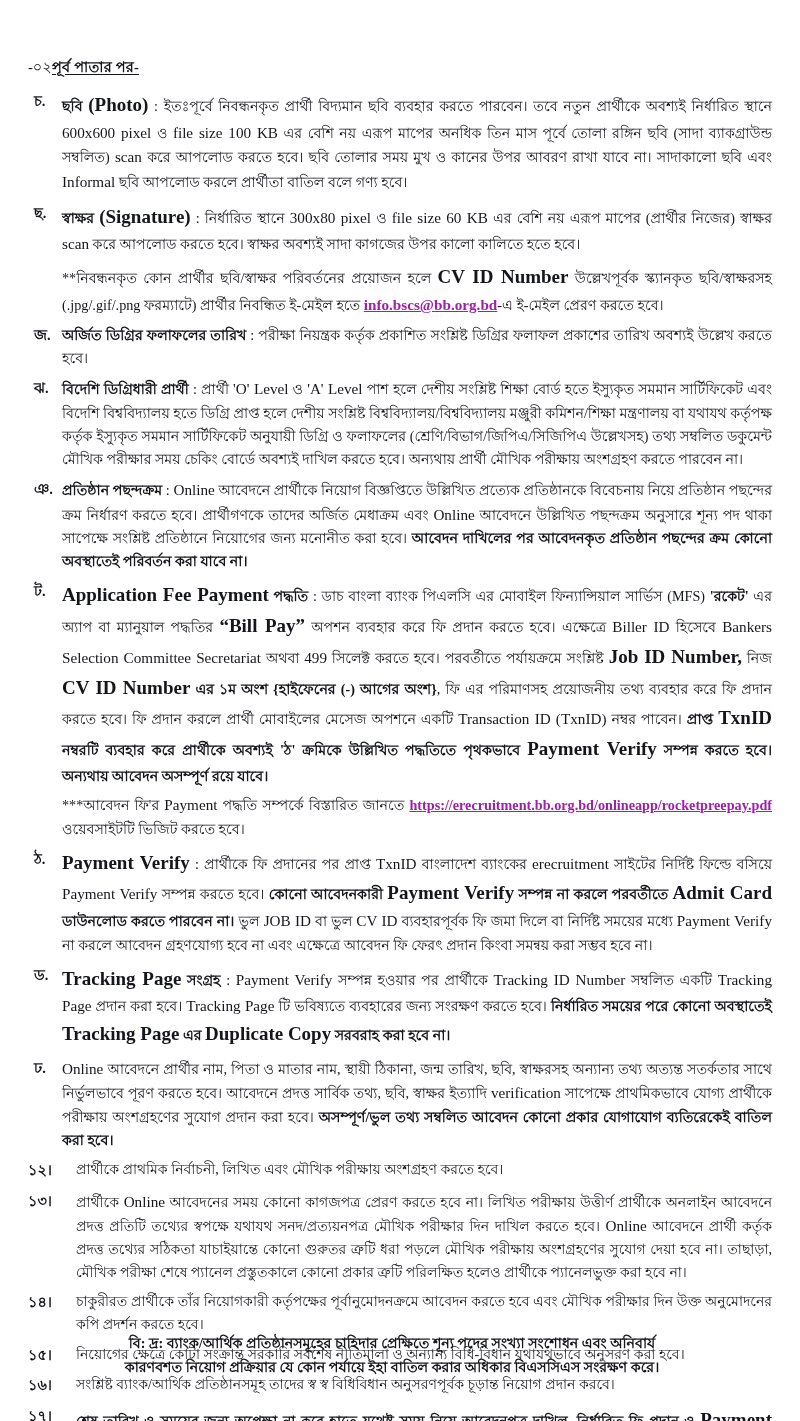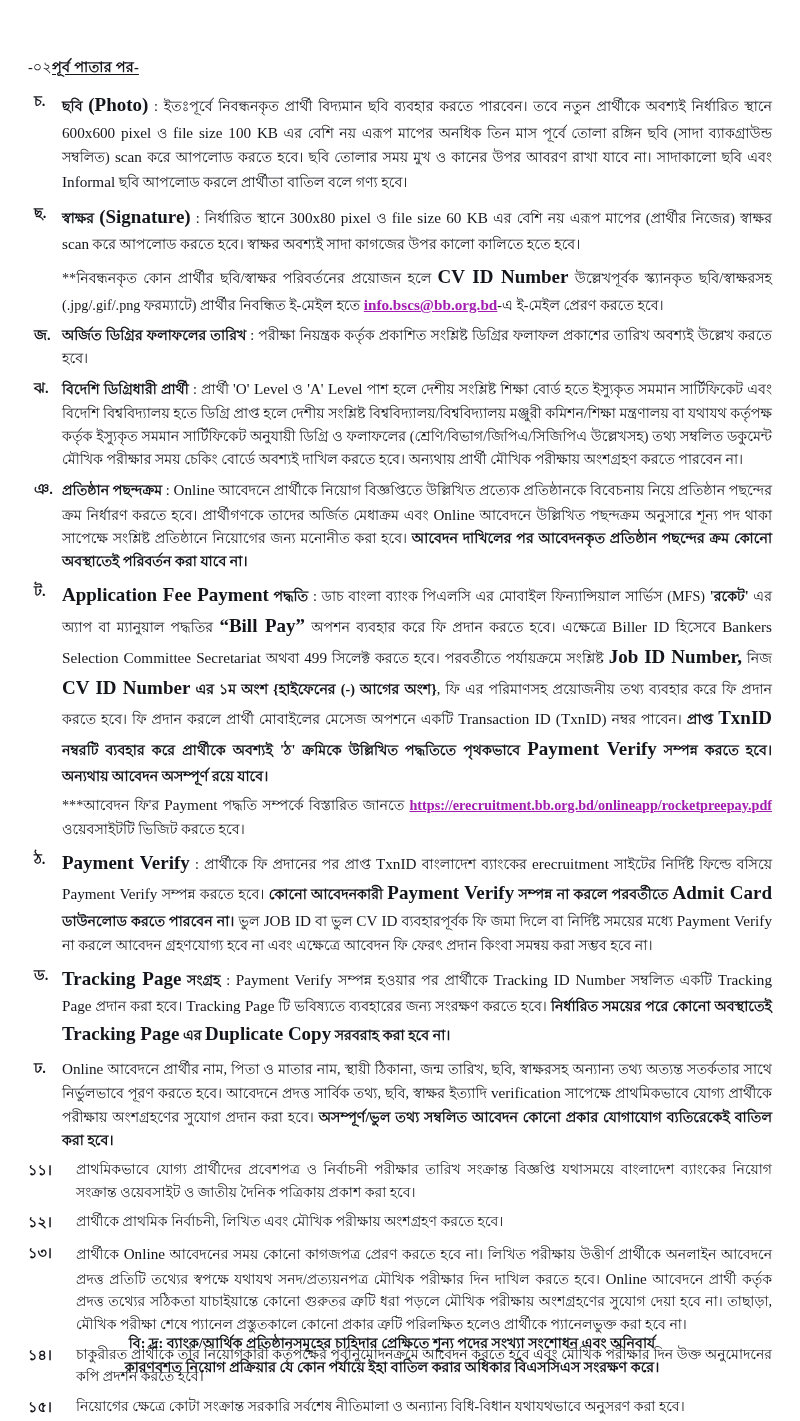--- a/index.html
+++ b/index.html
@@ -190,24 +190,20 @@
     </div>
   </div>
 
   <div class="item">
     <div class="marker">ঢ.</div>
     <div class="body">
       <span class="lat">Online</span><span> আবেদনে প্রার্থীর নাম, পিতা ও মাতার নাম, স্থায়ী ঠিকানা, জন্ম তারিখ, ছবি, স্বাক্ষরসহ অন্যান্য তথ্য অত্যন্ত সতর্কতার সাথে নির্ভুলভাবে পূরণ করতে হবে। আবেদনে প্রদত্ত সার্বিক তথ্য, ছবি, স্বাক্ষর ইত্যাদি </span><span class="lat">verification</span><span> সাপেক্ষে প্রাথমিকভাবে যোগ্য প্রার্থীকে পরীক্ষায় অংশগ্রহণের সুযোগ প্রদান করা হবে। </span><b>অসম্পূর্ণ/ভুল তথ্য সম্বলিত আবেদন কোনো প্রকার যোগাযোগ ব্যতিরেকেই বাতিল করা হবে।</b>
     </div>
   </div>
 
-  <div class="item num-item">
-    <div class="marker num">১১।</div>
-    <div class="body">প্রাথমিকভাবে যোগ্য প্রার্থীদের প্রবেশপত্র ও নির্বাচনী পরীক্ষার তারিখ সংক্রান্ত বিজ্ঞপ্তি যথাসময়ে বাংলাদেশ ব্যাংকের নিয়োগ সংক্রান্ত ওয়েবসাইট ও জাতীয় দৈনিক পত্রিকায় প্রকাশ করা হবে।</div>
-  </div>
 
   <div class="item num-item">
     <div class="marker num">১২।</div>
     <div class="body">প্রার্থীকে প্রাথমিক নির্বাচনী, লিখিত এবং মৌখিক পরীক্ষায় অংশগ্রহণ করতে হবে।</div>
   </div>
 
   <div class="item num-item">
     <div class="marker num">১৩।</div>
     <div class="body">
       <span>প্রার্থীকে </span><span class="lat">Online</span><span> আবেদনের সময় কোনো কাগজপত্র প্রেরণ করতে হবে না। লিখিত পরীক্ষায় উত্তীর্ণ প্রার্থীকে অনলাইন আবেদনে প্রদত্ত প্রতিটি তথ্যের স্বপক্ষে যথাযথ সনদ/প্রত্যয়নপত্র মৌখিক পরীক্ষার দিন দাখিল করতে হবে। </span><span class="lat">Online</span><span> আবেদনে প্রার্থী কর্তৃক প্রদত্ত তথ্যের সঠিকতা যাচাইয়ান্তে কোনো গুরুতর ত্রুটি ধরা পড়লে মৌখিক পরীক্ষায় অংশগ্রহণের সুযোগ দেয়া হবে না। তাছাড়া, মৌখিক পরীক্ষা শেষে প্যানেল প্রস্তুতকালে কোনো প্রকার ত্রুটি পরিলক্ষিত হলেও প্রার্থীকে প্যানেলভুক্ত করা হবে না।</span>

